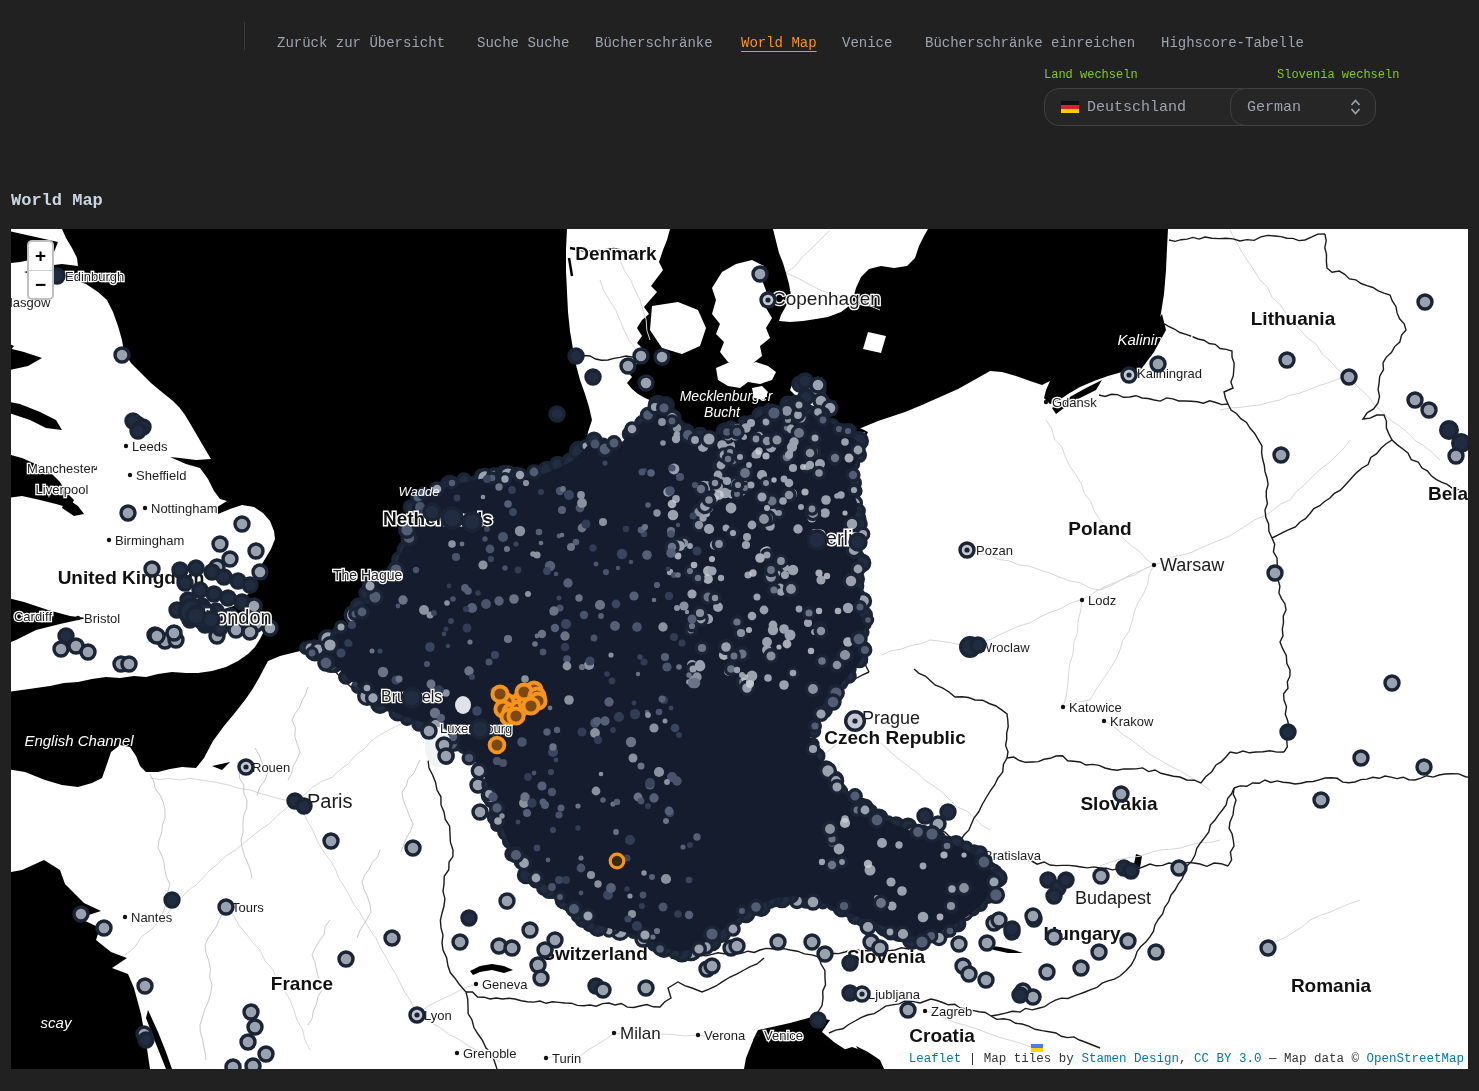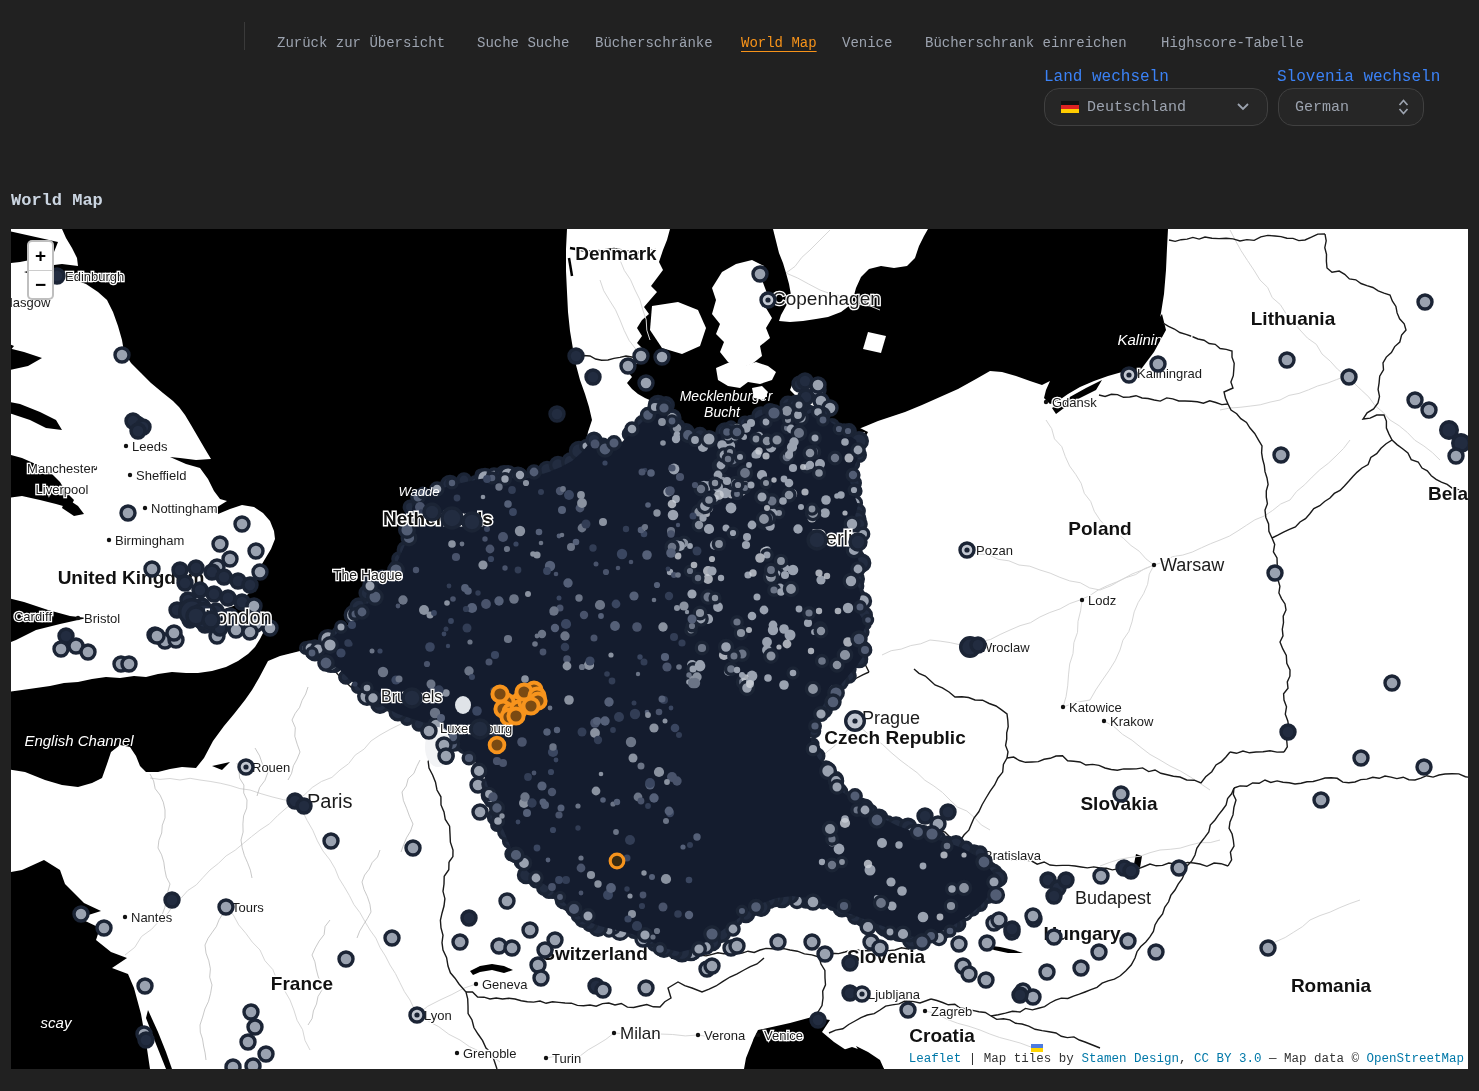--- a/index.html
+++ b/index.html
@@ -4,21 +4,21 @@
 *{margin:0;padding:0;box-sizing:border-box}
 body{background:#212121;width:1479px;height:1091px;overflow:hidden;font-family:"Liberation Mono",monospace}
 .header{position:absolute;top:0;left:0;width:100%;height:60px}
 .logo{position:absolute;left:11px;top:23px;font-family:"Liberation Sans",sans-serif;font-weight:800;font-size:26px;color:#fff;letter-spacing:-1.6px}
 .logodot{display:inline-block;width:10px;height:10px;background:#f7931a;border-radius:50%;margin-left:3px;position:relative;top:-1px}
 .logodot span{position:absolute;left:2.6px;top:-4.5px;font-size:7px;color:#fff;font-weight:bold;font-family:"Liberation Sans",sans-serif;letter-spacing:0}
 .divider{position:absolute;left:244px;top:22px;height:28px;width:1px;background:#3a3a3a}
 .nav{position:absolute;top:35px;font-size:14px;color:#9ca3af;white-space:nowrap}
 .nav a{color:#9ca3af;text-decoration:none}
 .nav a.active{color:#f7931a;text-decoration:underline;text-underline-offset:4px}
-.lbl{position:absolute;font-size:16px;color:#3b82f6}
+.lbl{position:absolute;font-size:12px;color:#84cc16}
 .sel{position:absolute;height:38px;background:#262626;border:1px solid #404040;border-radius:15px;color:#9ca3af;font-size:15px;display:flex;align-items:center}
 .heading{position:absolute;left:11px;top:191px;font-size:17px;font-weight:bold;color:#cbd5e1}
 .map{position:absolute;left:11px;top:229px;width:1457px;height:840px;background:#000}
 .zoomctl{position:absolute;left:16px;top:11px;width:27px;background:#fff;border:2px solid rgba(0,0,0,0.25);border-radius:5px;z-index:10}
 .zoomctl div{width:23px;height:28px;text-align:center;font-family:"Liberation Sans",sans-serif;font-weight:bold;font-size:19px;color:#000;line-height:28px}
 .zoomctl div+div{border-top:1px solid #ccc}
 .attrib{position:absolute;right:0;bottom:0;background:rgba(255,255,255,0.85);font-family:Liberation Mono, monospace;font-size:12.5px;color:#333;padding:2px 4px 3px 4px;z-index:10;line-height:14px}
 .attrib a{color:#0078A8;text-decoration:none}
 .uaflag{position:absolute;right:425px;bottom:17px;width:12px;height:8px;z-index:11}
 .uaflag .b{height:4px;background:#4C7BE1}
@@ -27,37 +27,37 @@
 <body>
 <div class="header">
   <div class="divider"></div>
   <div class="nav" style="left:277px">Zurück zur Übersicht</div>
   <div class="nav" style="left:477px">Suche Suche</div>
   <div class="nav" style="left:595px">Bücherschränke</div>
   <div class="nav">
       <a class="active" style="position:absolute;left:741px">World Map</a>
     </div>
   <div class="nav" style="left:842px">Venice</div>
-  <div class="nav" style="left:925px">Bücherschrank einreichen</div>
+  <div class="nav" style="left:925px">Bücherschränke einreichen</div>
   <div class="nav" style="left:1161px">Highscore-Tabelle</div>
 </div>
 <div class="lbl" style="left:1044px;top:68px">Land wechseln</div>
 <div class="lbl" style="left:1277px;top:68px">Slovenia wechseln</div>
 <div class="sel" style="left:1044px;top:88px;width:224px;padding-left:16px">
   <svg width="18" height="12" viewBox="0 0 18 12" style="margin-right:8px">
       <rect width="18" height="4" fill="#111"></rect>
       <rect y="4" width="18" height="4" fill="#d22"></rect>
       <rect y="8" width="18" height="4" fill="#fc0"></rect>
     </svg>
   Deutschland
   <svg width="12" height="8" viewBox="0 0 12 8" style="position:absolute;right:18px">
       <path d="M1,1 L6,6 L11,1" fill="none" stroke="#9ca3af" stroke-width="1.8"></path>
     </svg>
 </div>
-<div class="sel" style="left:1278px;top:88px;width:146px;padding-left:16px">
+<div class="sel" style="left:1230px;top:88px;width:146px;padding-left:16px">
   German
   <svg width="11" height="16" viewBox="0 0 11 16" style="position:absolute;right:14px">
       <path d="M1.5,6 L5.5,1.5 L9.5,6" fill="none" stroke="#9ca3af" stroke-width="1.7"></path>
       <path d="M1.5,10 L5.5,14.5 L9.5,10" fill="none" stroke="#9ca3af" stroke-width="1.7"></path>
     </svg>
 </div>
 <div class="heading">World Map</div>
 <div class="map">
   <svg width="1457" height="840" viewBox="11 229 1457 840">
 <rect x="11" y="229" width="1457" height="840" fill="#000000"></rect>

